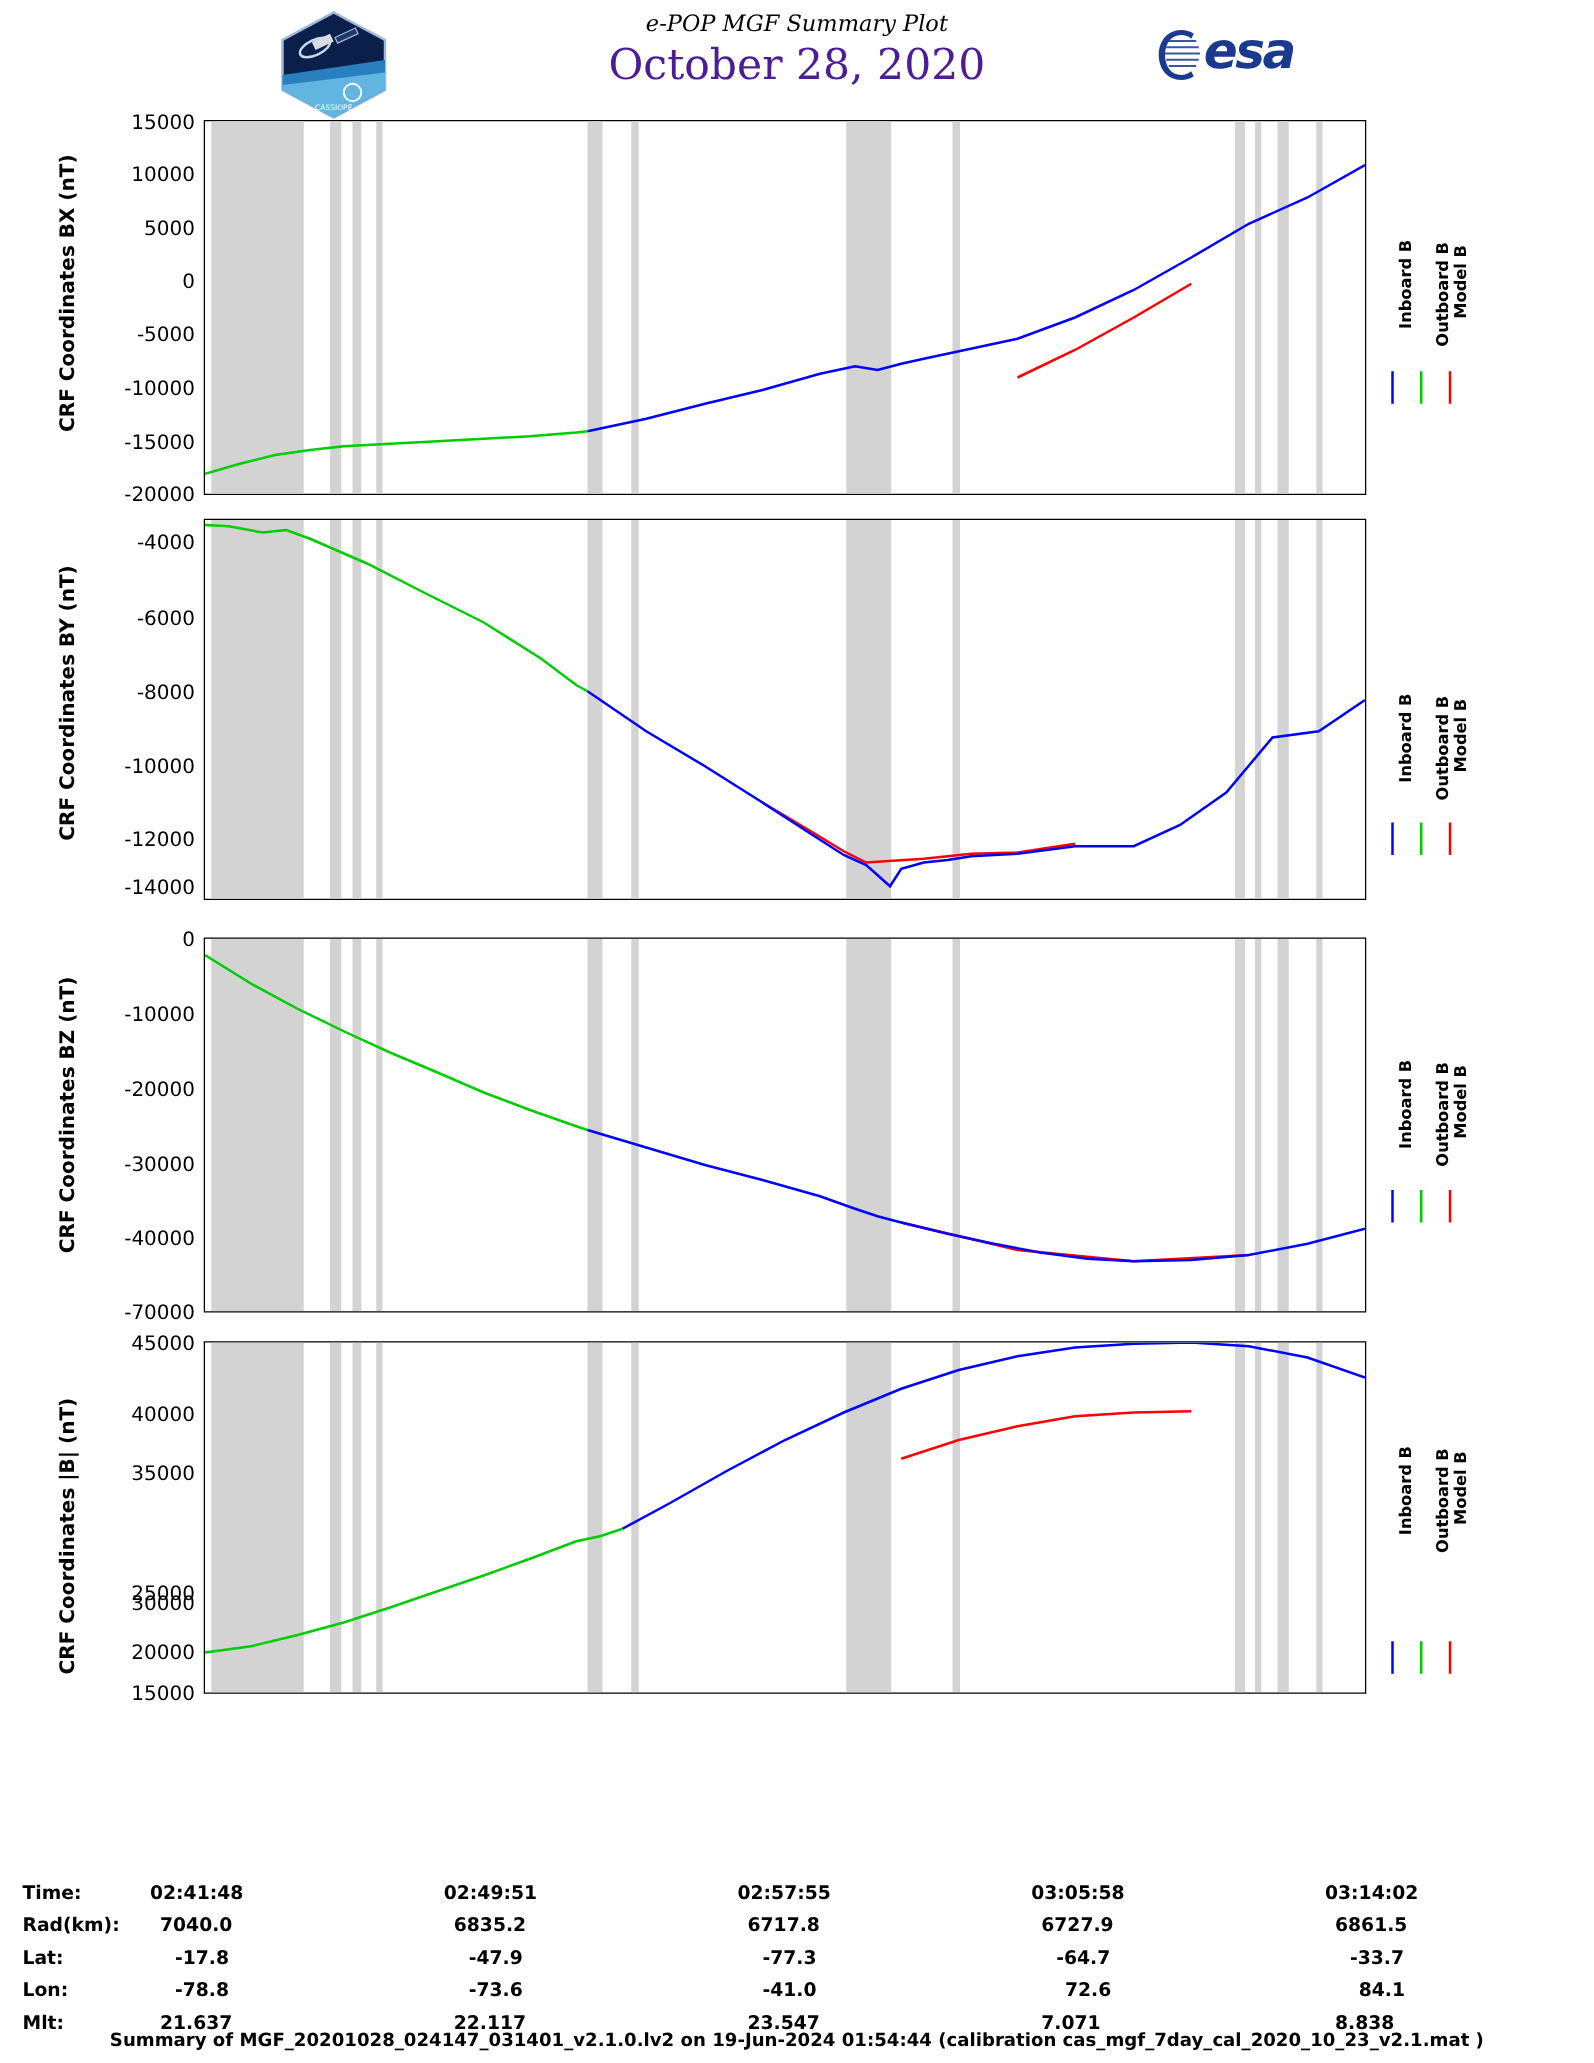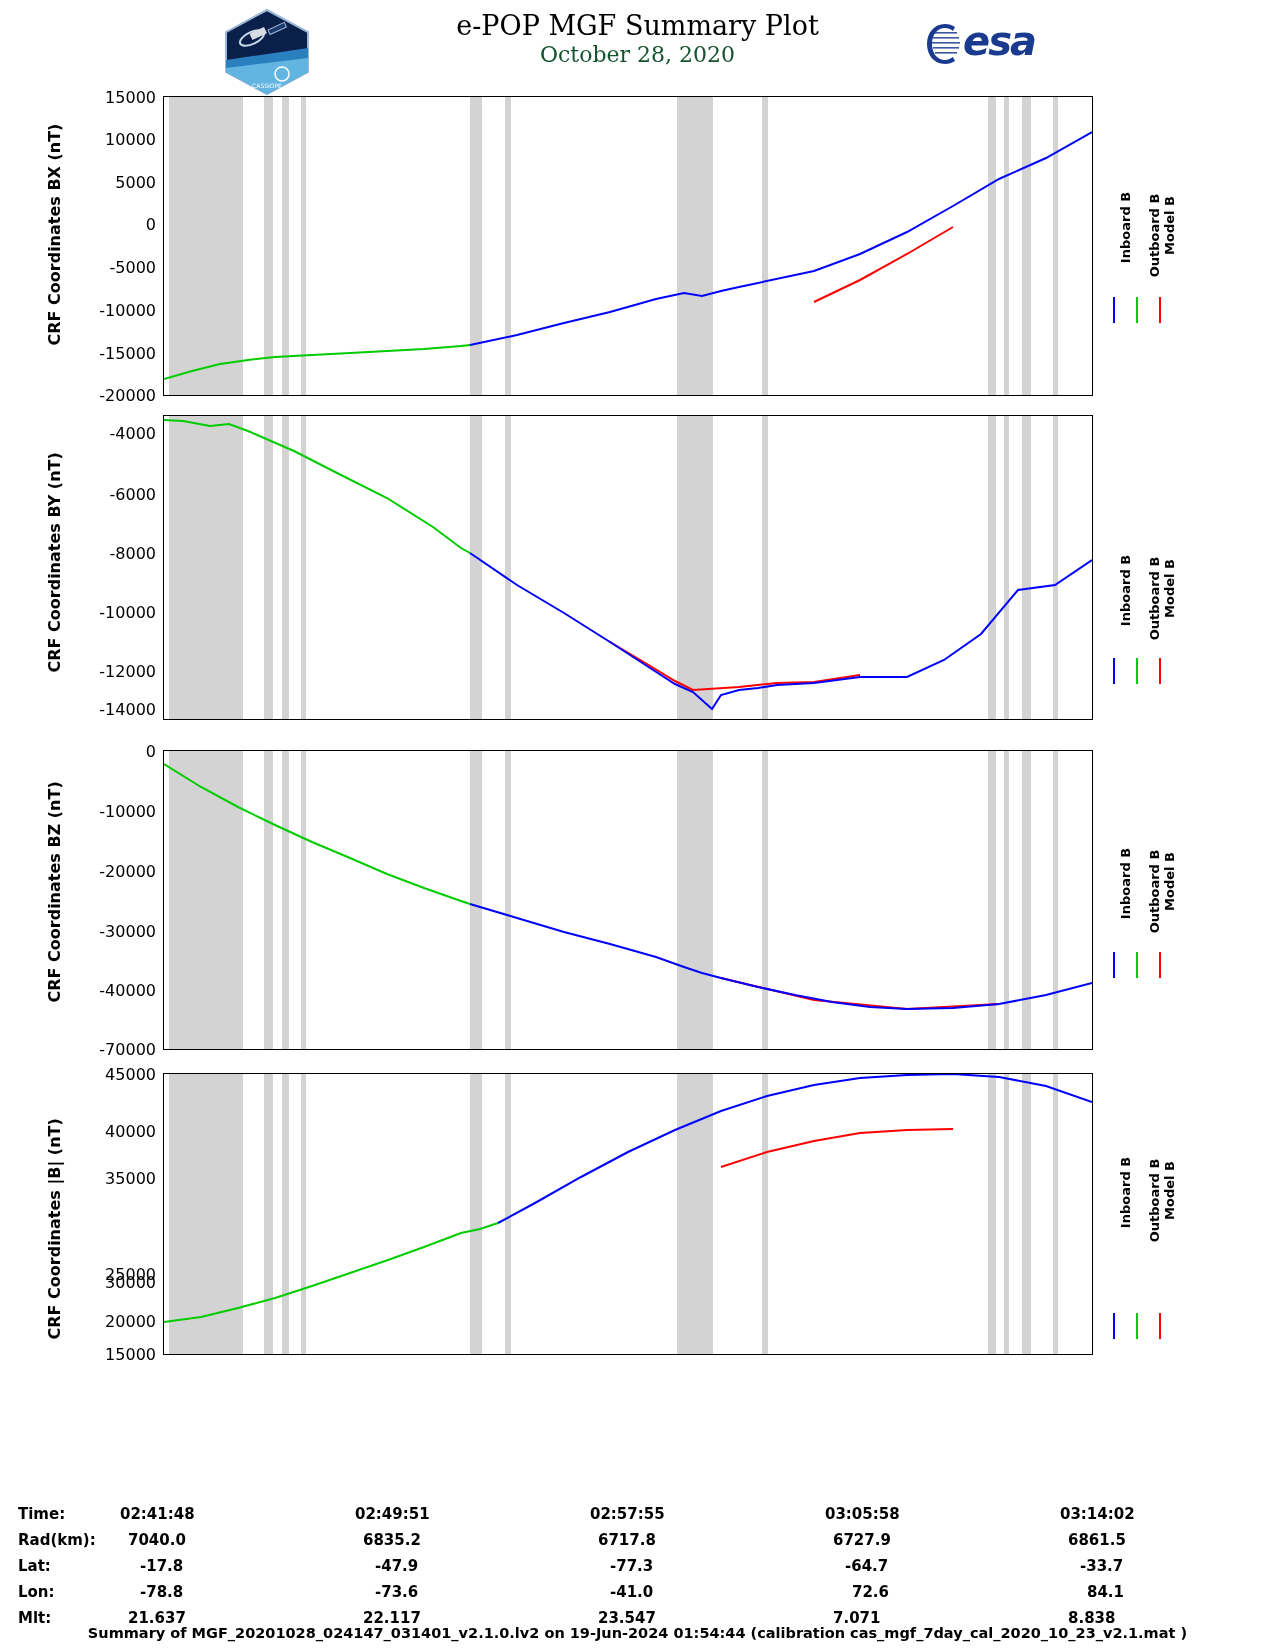--- a/index.html
+++ b/index.html
@@ -1,19 +1,19 @@
 <!DOCTYPE html>
 <html><head>
 <meta charset="utf-8">
 <style>
   html,body{margin:0;padding:0;background:#ffffff;}
   body{width:1275px;height:1650px;font-family:"DejaVu Sans",sans-serif;position:relative;}
   .title-wrap{position:absolute;left:0;top:10px;width:1275px;text-align:center;}
-  .title1{font-family:"DejaVu Serif",serif;font-size:27px;color:#000;line-height:1.15;}
-  .title2{font-family:"DejaVu Serif",serif;font-size:22px;color:#14532d;line-height:1.25;}
+  .title1{font-family:"DejaVu Serif",serif;font-size:18px;color:#000;line-height:1.15;font-style:italic;}
+  .title2{font-family:"DejaVu Serif",serif;font-size:34px;color:#4c1d95;line-height:1.25;}
   .logo-left{position:absolute;left:222px;top:8px;width:90px;height:88px;}
   .esa-logo{position:absolute;left:925px;top:22px;width:120px;height:48px;}
   .esa-text{font-family:"DejaVu Sans",sans-serif;font-weight:bold;font-style:italic;font-size:40px;color:#1a3a8f;letter-spacing:-2px;position:absolute;left:38px;top:-4px;}
   .panel{position:absolute;border:1px solid #000;background:#fff;box-sizing:border-box;overflow:hidden;}
   .ylabel{position:absolute;transform-origin:center center;font-weight:bold;font-size:16px;color:#000;text-align:center;white-space:nowrap;}
   .ytick{position:absolute;font-size:16px;color:#000;text-align:right;white-space:nowrap;}
   .legend{position:absolute;font-weight:bold;font-size:13px;color:#000;white-space:nowrap;}
   .legend span{display:inline-block;transform:rotate(-90deg);}
   .legline{position:absolute;width:2px;height:26px;}
   .footer-table{position:absolute;left:0;top:1505px;width:1275px;font-weight:bold;font-size:15px;color:#000;}

